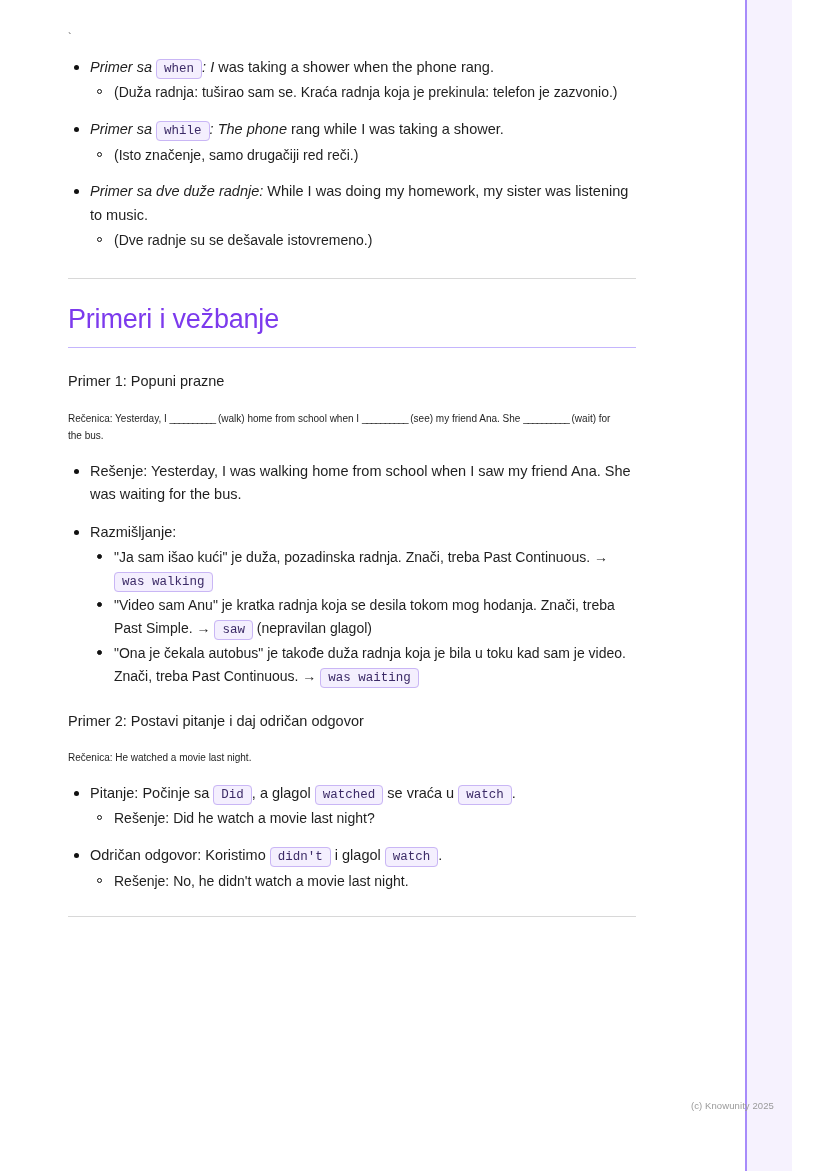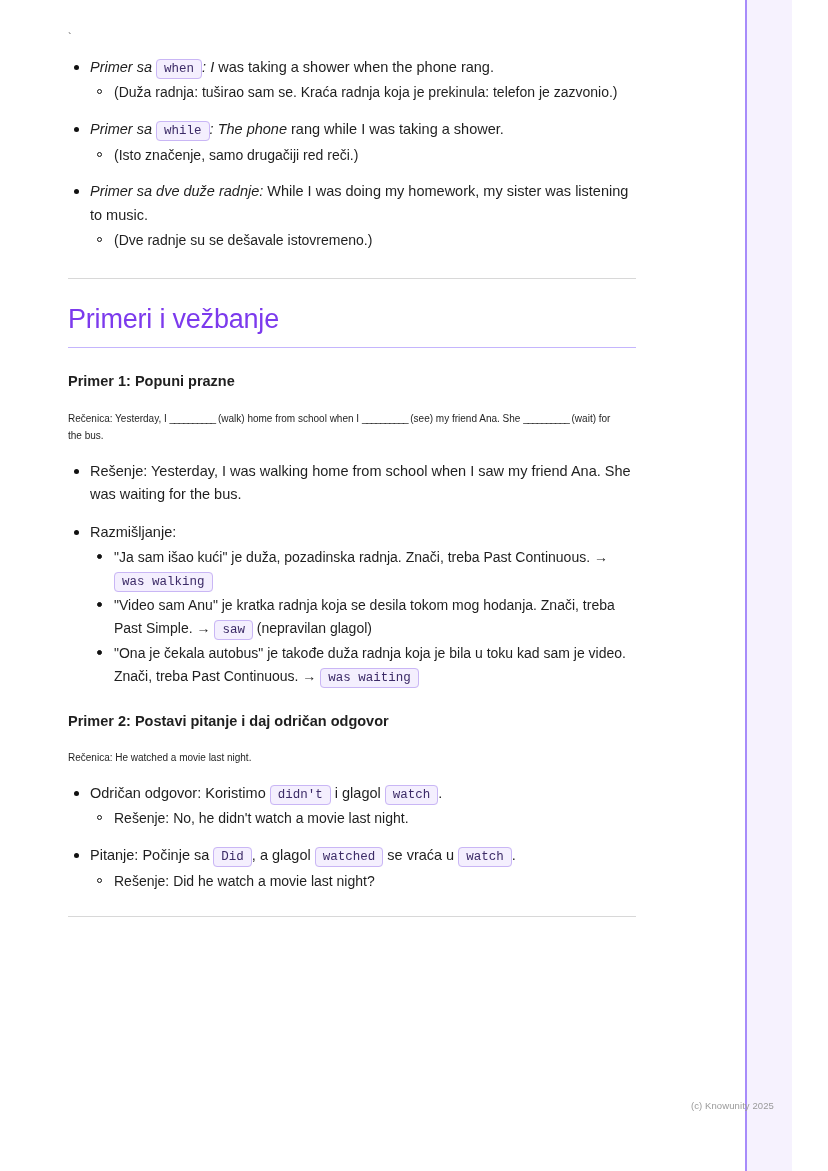--- a/index.html
+++ b/index.html
@@ -135,21 +135,21 @@
     margin: 0 0 22px 0;
   }
 
   p.para {
     font-size: 10px;
     line-height: 1.7;
     margin: 0 17px 16px 0;
   }
   p.subhead {
     font-size: 14.5px;
-    font-weight: 700;
+    font-weight: 400;
     margin: 0 0 16px 0;
     line-height: 1.6;
   }
   .blank {
     letter-spacing: -1px;
   }
 
   .footer-note {
     position: absolute;
     right: 54px;
@@ -218,31 +218,31 @@
         </ul>
       </li>
     </ul>
 
     <p class="subhead" style="margin-top:22px;">Primer 2: Postavi pitanje i daj odričan odgovor</p>
 
     <p class="para">Rečenica: He watched a movie last night.</p>
 
     <ul class="lvl1">
       <li>
+        <span class="b">Pitanje:</span><span> Počinje sa </span><code class="chip">Did</code><span>, a glagol </span><code class="chip">watched</code><span> se vraća u </span><code class="chip">watch</code><span>.</span>
+        <ul class="lvl2">
+          <li><span class="b">Rešenje: Did</span><span> he </span><span class="b">watch</span><span> a movie last night?</span></li>
+        </ul>
+      </li>
+      <li>
         <span class="b">Odričan odgovor:</span><span> Koristimo </span><code class="chip">didn't</code><span> i glagol </span><code class="chip">watch</code><span>.</span>
         <ul class="lvl2">
           <li><span class="b">Rešenje:</span><span> No, he </span><span class="b">didn't watch</span><span> a movie last night.</span></li>
         </ul>
       </li>
-      <li>
-        <span class="b">Pitanje:</span><span> Počinje sa </span><code class="chip">Did</code><span>, a glagol </span><code class="chip">watched</code><span> se vraća u </span><code class="chip">watch</code><span>.</span>
-        <ul class="lvl2">
-          <li><span class="b">Rešenje: Did</span><span> he </span><span class="b">watch</span><span> a movie last night?</span></li>
-        </ul>
-      </li>
     </ul>
 
     <hr class="sep" style="margin-top:24px;">
 
   </div>
 
   <div class="footer-note">(c) Knowunity 2025</div>
 
 </div>
 

